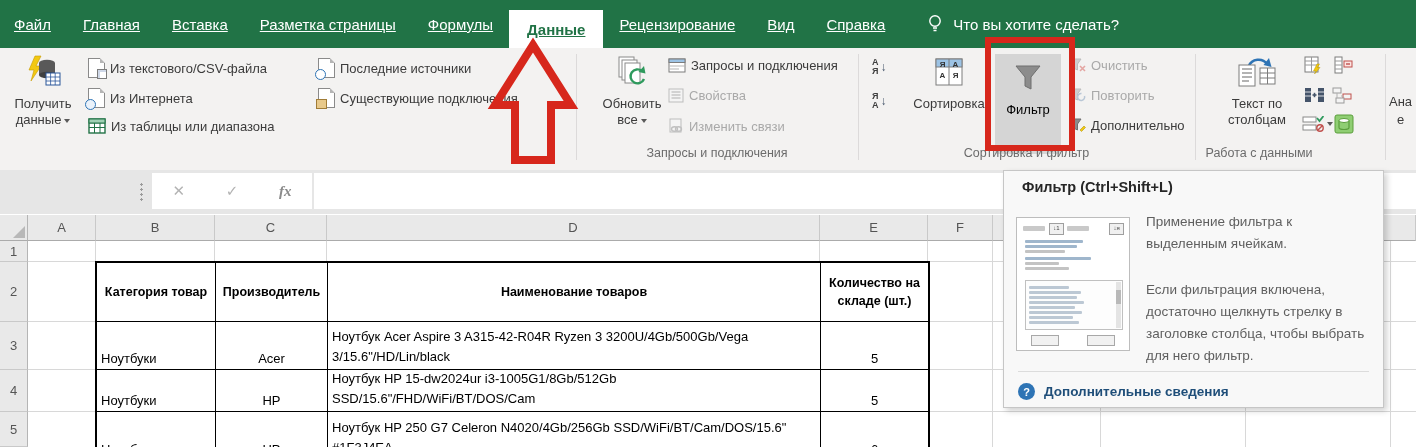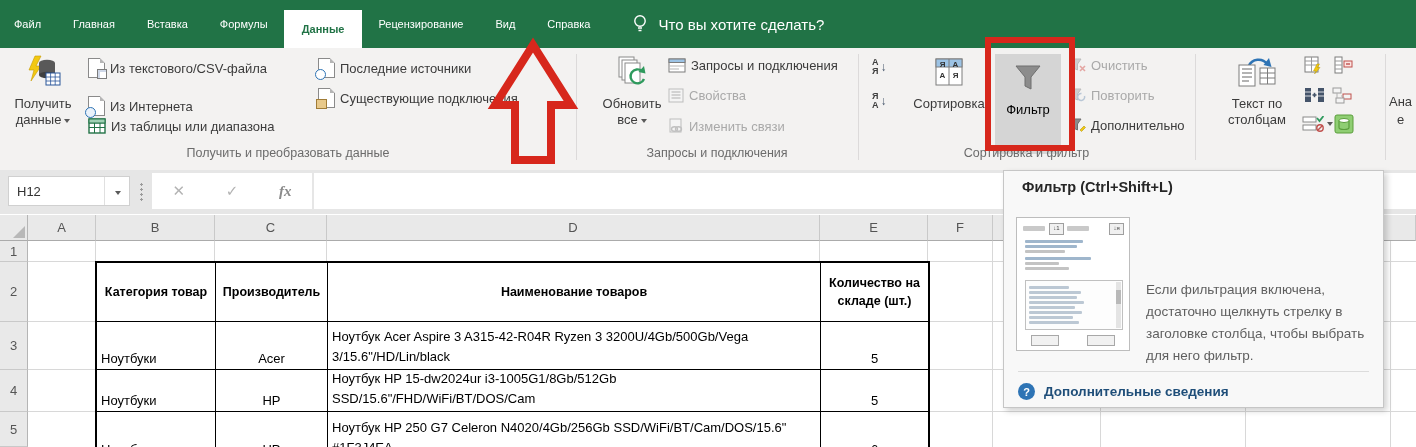--- a/index.html
+++ b/index.html
@@ -3,21 +3,21 @@
 <meta charset="utf-8">
 <style>
   html,body{margin:0;padding:0;}
   body{width:1416px;height:447px;overflow:hidden;position:relative;
        font-family:"Liberation Sans","DejaVu Sans",sans-serif;background:#fff;
        -webkit-font-smoothing:antialiased;}
   .abs{position:absolute;}
 
   
   #menubar{left:0;top:0;width:1416px;height:48px;background:#217346;display:flex;align-items:center;}
-  .tab{color:#fff;font-size:11px;padding:0 16px;height:48px;display:flex;align-items:center;white-space:nowrap;}
+  .tab{color:#fff;font-size:15px;padding:0 16px;height:48px;display:flex;align-items:center;white-space:nowrap;text-decoration:underline;}
   .tab.active{background:#fff;color:#217346;font-weight:700;height:38px;margin-top:10px;padding:0 18px;}
   #search-area{display:flex;align-items:center;margin-left:26px;color:#fff;font-size:15px;gap:10px;}
 
   
   #ribbon{left:0;top:48px;width:1416px;height:122px;background:#f3f2f1;border-bottom:1px solid #d5d3d1;}
   .vsep{position:absolute;top:6px;height:106px;width:1px;background:#dcdadA;}
   .grouplabel{position:absolute;top:98px;width:100%;text-align:center;font-size:12.5px;color:#6b6b6b;white-space:nowrap;}
   .group{position:absolute;top:0;height:122px;}
   .bigbtn{position:absolute;top:4px;display:flex;flex-direction:column;align-items:center;font-size:13px;color:#3b3b3b;text-align:center;line-height:16px;}
   .bigbtn .bicon{height:40px;display:flex;align-items:center;justify-content:center;margin-bottom:4px;}
@@ -90,20 +90,21 @@
 
   svg{display:block;}
 </style>
 </head>
 <body>
 
 <div id="menubar" class="abs">
   <div class="tab" style="padding-left:14px">Файл</div>
   <div class="tab">Главная</div>
   <div class="tab">Вставка</div>
+  <div class="tab">Разметка страницы</div>
   <div class="tab">Формулы</div>
   <div class="tab active">Данные</div>
   <div class="tab">Рецензирование</div>
   <div class="tab">Вид</div>
   <div class="tab">Справка</div>
   <div id="search-area">
     <span>
       <svg width="16" height="22" viewBox="0 0 16 22">
           <g fill="none" stroke="#fff" stroke-width="1.4">
             <circle cx="8" cy="8" r="5.2"></circle>
@@ -139,21 +140,21 @@
       </span>
       <span>Получить</span>
       <span><span>данные</span><span class="caret"></span></span>
     </div>
     <div class="smallitem" style="left:88px;top:10px">
       <span class="pg">
           <span class="badge" style="right:-3px;bottom:-2px;width:8px;height:8px;background:#fff;border:1px solid #7c7c7c;box-shadow:inset 0 2px #cfd8e8, inset 2px 0 #cfd8e8"></span>
         </span>
       <span>Из текстового/CSV-файла</span>
     </div>
-    <div class="smallitem" style="left:88px;top:48px">
+    <div class="smallitem" style="left:88px;top:40px">
       <span class="pg">
           <span class="badge" style="left:-4px;bottom:-3px;width:9px;height:9px;border-radius:50%;border:1.4px solid #2e74b5;background:#eaf2fb"></span>
         </span>
       <span>Из Интернета</span>
     </div>
     <div class="smallitem" style="left:88px;top:70px">
       <span>
         <svg width="18" height="16" viewBox="0 0 18 16">
             <rect x="1" y="1" width="16" height="14" fill="#fff" stroke="#217346" stroke-width="1.4"></rect>
             <path d="M1 5h16M1 9.5h16M6.5 1v14M12 1v14" stroke="#217346" stroke-width="1"></path>
@@ -167,21 +168,20 @@
           <span class="badge" style="left:-4px;bottom:-3px;width:9px;height:9px;border-radius:50%;border:1.4px solid #2e74b5;background:#fff"></span>
         </span>
       <span>Последние источники</span>
     </div>
     <div class="smallitem" style="left:318px;top:40px">
       <span class="pg">
           <span class="badge" style="left:-3px;bottom:-2px;width:9px;height:8px;background:#e8c98a;border:1px solid #a07c37"></span>
         </span>
       <span>Существующие подключения</span>
     </div>
-    <div class="grouplabel">Получить и преобразовать данные</div>
   </div>
 
   <div class="group" style="left:576px;width:282px">
     <div class="bigbtn" style="left:20px;width:72px">
       <span class="bicon">
         <svg width="34" height="36" viewBox="0 0 34 36">
           <rect x="4" y="3" width="15" height="20" fill="#fff" stroke="#8a8a8a"></rect>
             <rect x="7" y="6" width="15" height="20" fill="#fff" stroke="#8a8a8a"></rect>
             <rect x="10" y="9" width="15" height="20" fill="#fff" stroke="#8a8a8a"></rect>
           <path d="M27 17a7 7 0 1 0 2 8" fill="none" stroke="#2e9a5d" stroke-width="2.4"></path>
@@ -347,34 +347,30 @@
         </svg>
       <span class="caret"></span>
     </div>
     <div class="abs" style="left:170px;top:66px">
       <svg width="20" height="20" viewBox="0 0 20 20">
           <rect x="1" y="1" width="18" height="18" rx="2" fill="#8fce73" stroke="#5a9e3c"></rect>
           <ellipse cx="10" cy="6.5" rx="5" ry="2" fill="#fff" stroke="#5a9e3c"></ellipse>
           <path d="M5 6.5v7c0 1.1 2.2 2 5 2s5-.9 5-2v-7" fill="none" stroke="#5a9e3c" stroke-width="1.2"></path>
         </svg>
     </div>
+    <div class="grouplabel">Работа с данными</div>
   </div>
 
   <div class="group" style="left:1385px;width:53px">
     <div class="abs" style="left:4px;top:46px;font-size:13px;color:#3b3b3b">Ана</div>
     <div class="abs" style="left:12px;top:64px;font-size:13px;color:#3b3b3b">е</div>
   </div>
 </div>
 
 <div id="formulabar" class="abs">
-  <div id="namebox" class="abs">
-    <span>H12</span>
-    <span class="nb-split"></span>
-    <span class="caret" style="position:absolute;right:8px;top:14px"></span>
-  </div>
   <div class="dots abs"></div>
   <div id="fxstrip" class="abs">
     <span>✕</span>
     <span>✓</span>
     <span style="font-family:'Liberation Serif','DejaVu Serif',serif;font-style:italic;font-weight:700;color:#8a8a8a">fx</span>
   </div>
   <div id="fxinput" class="abs"></div>
 </div>
 
 <div id="sheet" class="abs">
@@ -452,20 +448,21 @@
       <span class="mitem" style="top:25px;width:46px"></span>
       <span class="mitem" style="top:30px;width:53px"></span>
       <span class="mitem" style="top:35px;width:44px"></span>
       <span class="mitem" style="top:40px;width:50px"></span>
       <span id="mscroll"></span>
     </span>
     <span class="mfoot" style="left:14px"></span>
     <span class="mfoot" style="right:14px"></span>
   </div>
 
+  <div class="tt-p" style="top:40px">Применение фильтра к выделенным ячейкам.</div>
   <div class="tt-p" style="top:108px">Если фильтрация включена, достаточно щелкнуть стрелку в заголовке столбца, чтобы выбрать для него фильтр.</div>
   <div id="tt-sep"></div>
   <div id="tt-footer">
     <span id="qmark">?</span>
     <span>Дополнительные сведения</span>
   </div>
 </div>
 
 <svg id="red-arrow" class="abs" width="620" height="175" viewBox="0 0 620 175">
   <polygon points="533,45 571,105 551,105 551,160 515,160 515,105 495,105" fill="none" stroke="#d7271c" stroke-width="8" stroke-linejoin="miter"></polygon>

